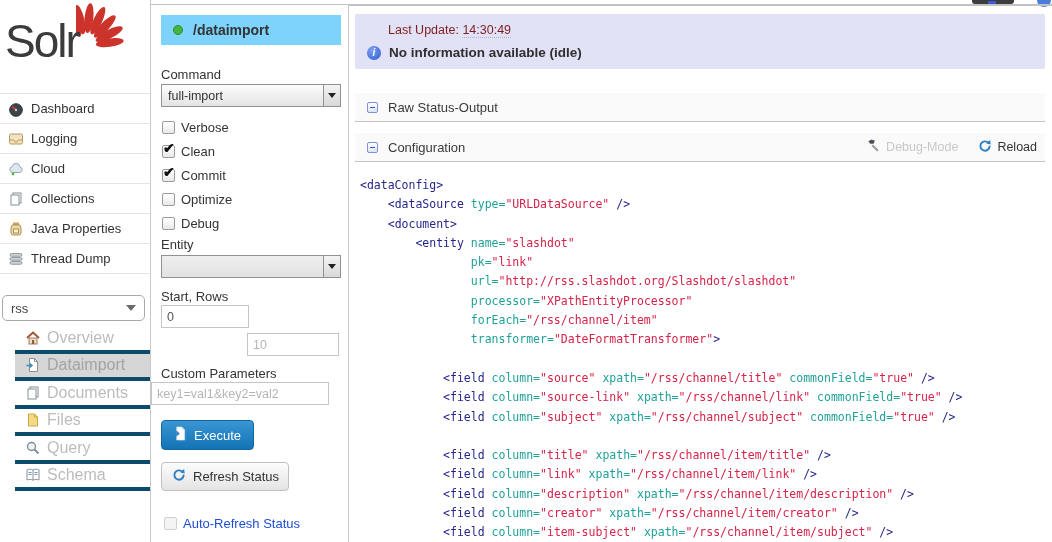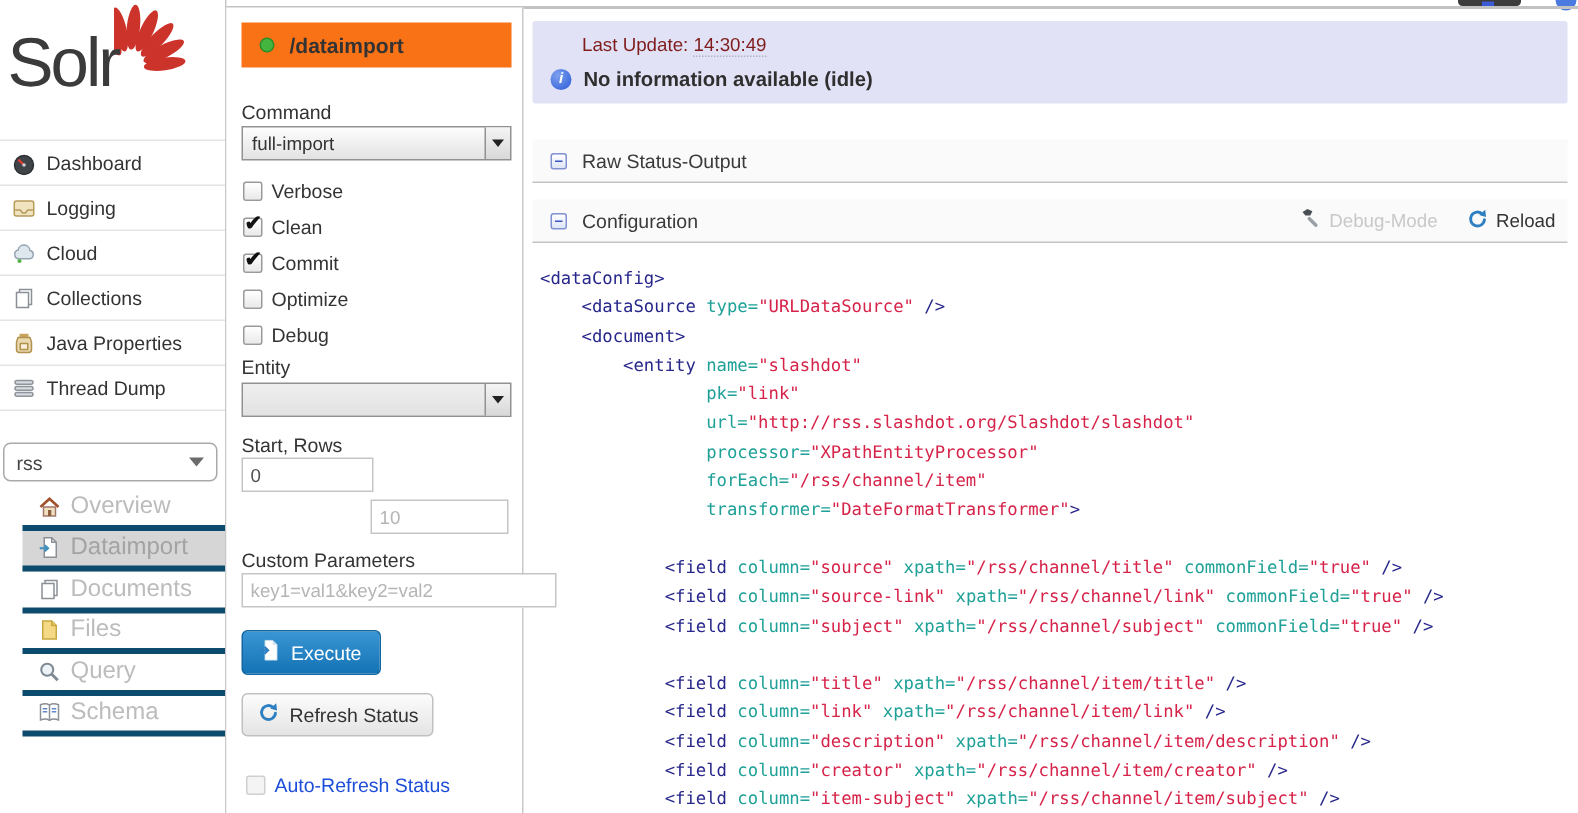--- a/index.html
+++ b/index.html
@@ -44,21 +44,21 @@
                   font-size:16px; color:#bcbcbc; cursor:pointer; }
   #core-menu li.active { background:#d6d6d6; color:#a3a3a3; }
 
   
   #content-top-line { position:absolute; left:151px; top:4px; width:901px; height:2px; background:#c2c2c2; }
 
   
   #form-col { position:absolute; left:151px; top:5px; width:198px; height:537px;
               border-right:1px solid #c9c9c9; background:#fff; }
   .handler-header { position:absolute; left:10px; top:10px; width:180px; height:30px;
-                    background:#f97316; display:flex; align-items:center; gap:10px;
+                    background:#7dd3fc; display:flex; align-items:center; gap:10px;
                     padding-left:12px; font-size:14px; font-weight:bold; color:#333; }
   .dot { width:10px; height:10px; border-radius:50%; background:#44b53f;
          border:1px solid #2f8c2b; }
   .fl { position:absolute; left:10px; font-size:13px; color:#333; }
 
   .fake-select { position:absolute; left:10px; width:180px; height:23px;
                  border:1px solid #919191; background:linear-gradient(#fdfdfd,#e3e3e3);
                  display:flex; align-items:center; padding-left:6px; font-size:12.5px;
                  color:#333; cursor:pointer; }
   .fake-select .sel-btn { margin-left:auto; width:17px; height:21px;
@@ -323,21 +323,21 @@
       <span class="sel-btn">
           <b></b>
         </span>
     </div>
 
     <label class="fl" style="top:284px">Start, Rows</label>
     <input class="ti" style="left: 10px; top: 300px; width: 88px;" value="0">
     <input class="ti" style="left: 96px; top: 328px; width: 92px;" placeholder="10">
 
     <label class="fl" style="top:361px">Custom Parameters</label>
-    <input class="ti" style="left: 10px; top: 377px; width: 210px;" placeholder="key1=val1&amp;key2=val2">
+    <input class="ti" style="left: 0; top: 377px; width: 178px;" placeholder="key1=val1&amp;key2=val2">
 
     <button class="btn" id="execute-btn">
       <span><svg width="15" height="15" viewBox="0 0 16 16">
             <path d="M5 1h5.5l3 3v11H5z" fill="#fff" stroke="#cfe0ef" stroke-width="0.6"></path>
             <path d="M10.5 1v3h3" fill="#cfe0ef"></path>
             <path d="M1.5 8h5.5M4.6 5.6 7.2 8l-2.6 2.4" stroke="#2d7fc1" stroke-width="1.5" fill="none"></path>
           </svg></span>
       <span>Execute</span>
     </button>
 

